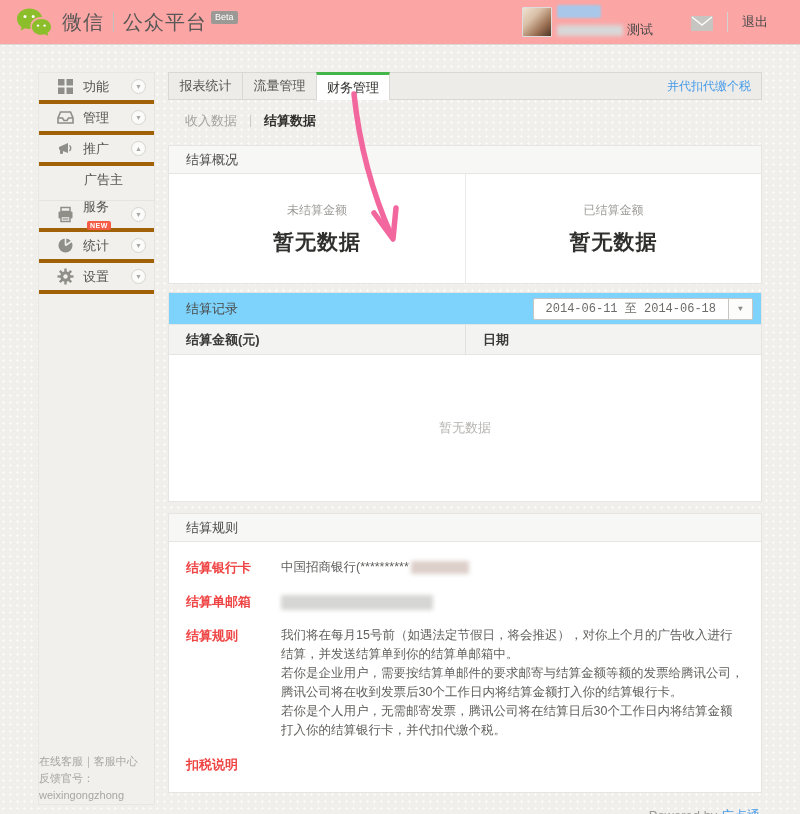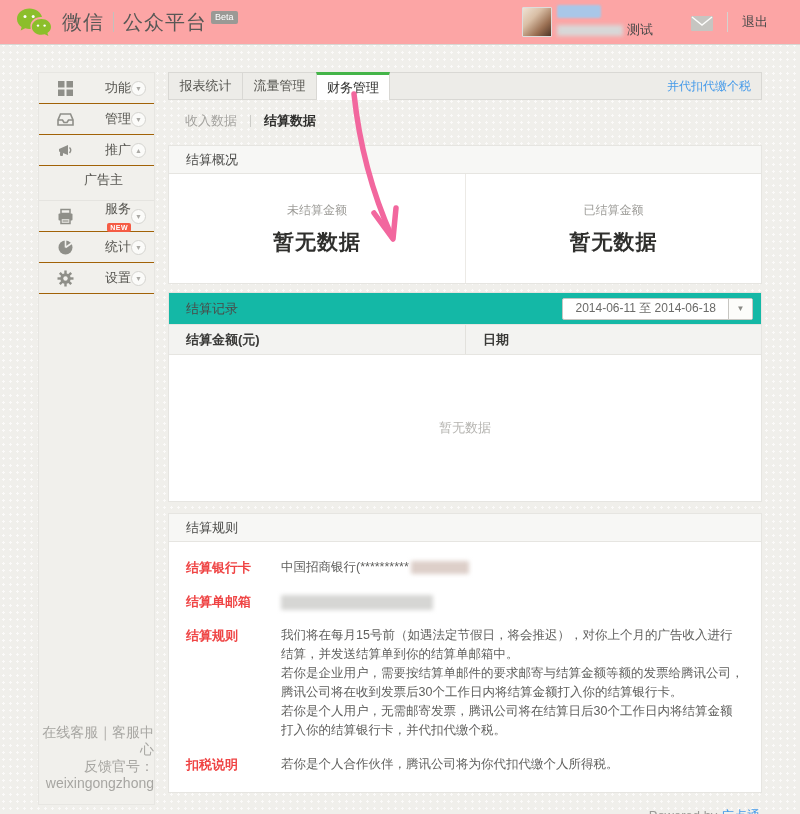--- a/index.html
+++ b/index.html
@@ -30,33 +30,33 @@
   .acct-name-row { display:flex; align-items:center; margin-top:3px; }
   .acct-name-blur { width:66px; height:11px; background:#d8d8d8; filter:blur(2px); margin-right:4px; }
   .acct-name-suffix { font-size:13px; color:#4a4a4a; white-space:nowrap; }
   .mail { margin:6px 10px 0 2px; }
   .top-divider { width:1px; height:20px; background:#d4d3cf; margin:0 4px; }
   .logout { font-size:13px; color:#4a4a4a; padding:4px 10px; text-decoration:none; }
   
   .sidebar { position:absolute; left:38px; top:72px; width:117px; height:733px;
     background:#f1f0ec; border:1px solid #e7e6e2; z-index:5; }
   .side-item { height:31px; display:flex; align-items:center; padding:0 8px 0 18px;
-    border-bottom:1px solid #a16207; cursor:pointer;text-align:right; }
+    border-bottom:4px solid #a16207; cursor:pointer; }
   .side-icon { width:17px; height:17px; margin-right:9px; flex:0 0 auto; }
   .side-label { font-size:13px; color:#55544f; flex:1; }
   .chev { width:15px; height:15px; border-radius:50%; background:#fbfbf9; border:1px solid #d5d4d0;
     display:flex; align-items:center; justify-content:center; font-size:7px; color:#aaa9a5; }
   .sub-item { height:27px; display:flex; align-items:center; padding-left:45px;
     font-size:13px; color:#55544f; cursor:pointer; }
   .sub-item.active { height:25px; background:#65b045; color:#fff; padding-left:45px; }
   .side-gap { height:8px; border-bottom:1px solid #e5e4e0; }
   .new-badge { margin-left:4px; background:#f55c45; color:#fff; font-size:7px; font-weight:bold;
     padding:1px 3px; border-radius:2px; letter-spacing:.5px; }
-  .side-footer { position:absolute; bottom:12px; left:0; width:100%; text-align:right;
-    font-size:14px; color:#a7a6a2; line-height:17px; }
+  .side-footer { position:absolute; bottom:0; left:0; width:100%; text-align:left;
+    font-size:11px; color:#a7a6a2; line-height:17px; }
   
   .main { position:absolute; left:168px; top:72px; width:594px; z-index:4; }
   .tabstrip { height:28px; background:#edece8; border:1px solid #d9d8d4; display:flex; align-items:stretch; }
   .tab { min-width:74px; display:flex; align-items:center; justify-content:center;
     font-size:13px; color:#55544f; border-right:1px solid #d9d8d4; cursor:pointer; padding:0 10px; }
   .tab.active { background:#fff; border-top:3px solid #44b549; margin:-1px 0 -1px -1px;
     border-left:1px solid #d9d8d4; color:#2e2e2c; position:relative; z-index:2; }
   .help-link { margin-left:auto; display:flex; align-items:center; padding-right:10px;
     font-size:12px; color:#459ae9; text-decoration:none; }
   .subtabs { height:42px; display:flex; align-items:center; padding-left:17px; }
@@ -69,22 +69,22 @@
     display:flex; align-items:center; padding:0 10px 0 17px; font-size:13px; color:#4a4a48; }
   
   .overview { margin-top:3px; }
   .overview-body { height:109px; display:flex; }
   .ov-col { width:50%; display:flex; flex-direction:column; align-items:center; justify-content:center; }
   .ov-col + .ov-col { border-left:1px solid #eceae6; }
   .ov-label { font-size:12px; color:#9d9c98; }
   .ov-value { font-size:21px; font-weight:bold; color:#2f2f2d; margin-top:9px; letter-spacing:1px; }
   
   .records { margin-top:8px; }
-  .records-head { height:32px; background:#14b8a6; border-bottom:1px solid #e6e5e1;
-    display:flex; align-items:center; padding:0 8px 0 17px; font-size:13px; color:#4a4a48; }
+  .records-head { height:32px; background:#7dd3fc; border-bottom:1px solid #e6e5e1;
+    display:flex; align-items:center; padding:0 8px 0 17px; font-size:13px; color:#4a4a48;font-family:Liberation Mono, monospace; }
   .date-select { margin-left:auto; display:flex; align-items:stretch; background:#fff;
     border:1px solid #c7c6c2; border-radius:2px; height:22px; cursor:pointer; }
   .date-text { display:flex; align-items:center; padding:0 12px; font-size:12px; color:#6b6b69; }
   .date-caret { width:24px; display:flex; align-items:center; justify-content:center;
     border-left:1px solid #c7c6c2; font-size:8px; color:#8a8a86; background:#fcfcfa; }
   .records-thead { height:30px; background:#f3f3f1; border-bottom:1px solid #e6e5e1; display:flex; }
   .th { width:50%; display:flex; align-items:center; padding-left:17px;
     font-size:13px; font-weight:bold; color:#3a3a38; }
   .th + .th { border-left:1px solid #e2e1dd; }
   .records-empty { height:146px; display:flex; align-items:center; justify-content:center;
@@ -292,21 +292,20 @@
       <div class="rule-row">
         <div class="rule-label">结算规则</div>
         <div class="rule-value">
           <p>我们将在每月15号前（如遇法定节假日，将会推迟），对你上个月的广告收入进行结算，并发送结算单到你的结算单邮箱中。</p>
           <p>若你是企业用户，需要按结算单邮件的要求邮寄与结算金额等额的发票给腾讯公司，腾讯公司将在收到发票后30个工作日内将结算金额打入你的结算银行卡。</p>
           <p>若你是个人用户，无需邮寄发票，腾讯公司将在结算日后30个工作日内将结算金额打入你的结算银行卡，并代扣代缴个税。</p>
         </div>
       </div>
       <div class="rule-row">
         <div class="rule-label">扣税说明</div>
-        <div class="rule-value">若你是个人合作伙伴，腾讯公司将为你代扣代缴个人所得税。</div>
       </div>
     </div>
   </div>
 
   <div class="powered">
     <span>Powered by</span>
     <a href="#">广点通</a>
   </div>
 </div>
 

